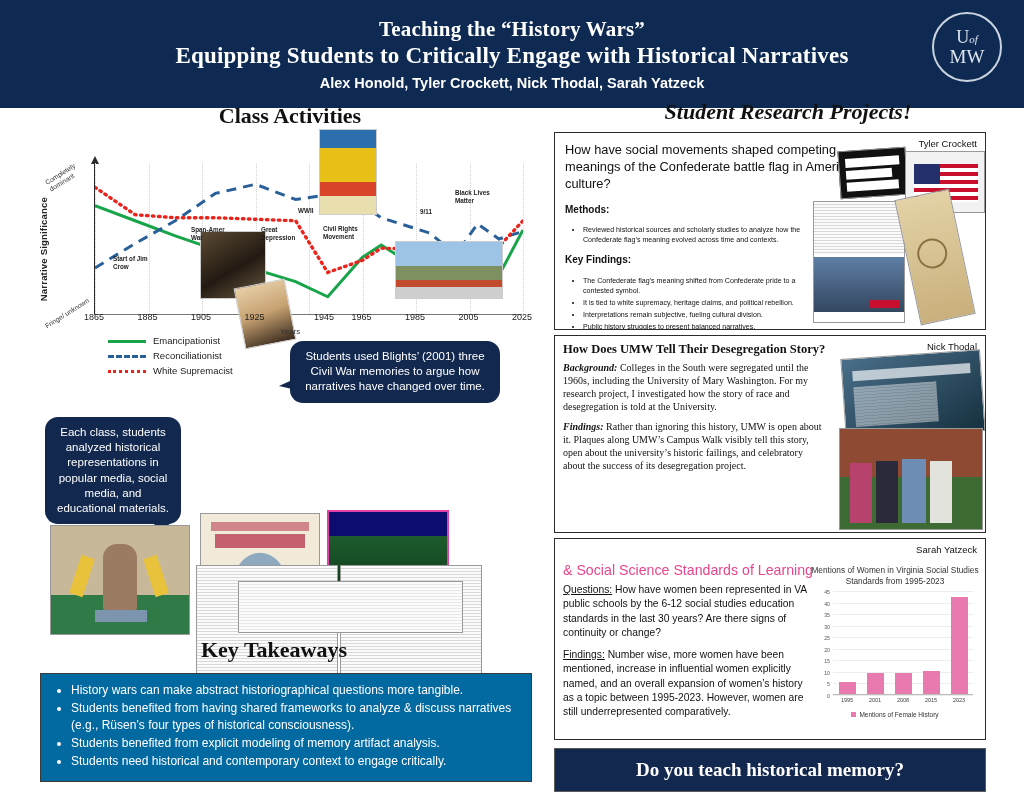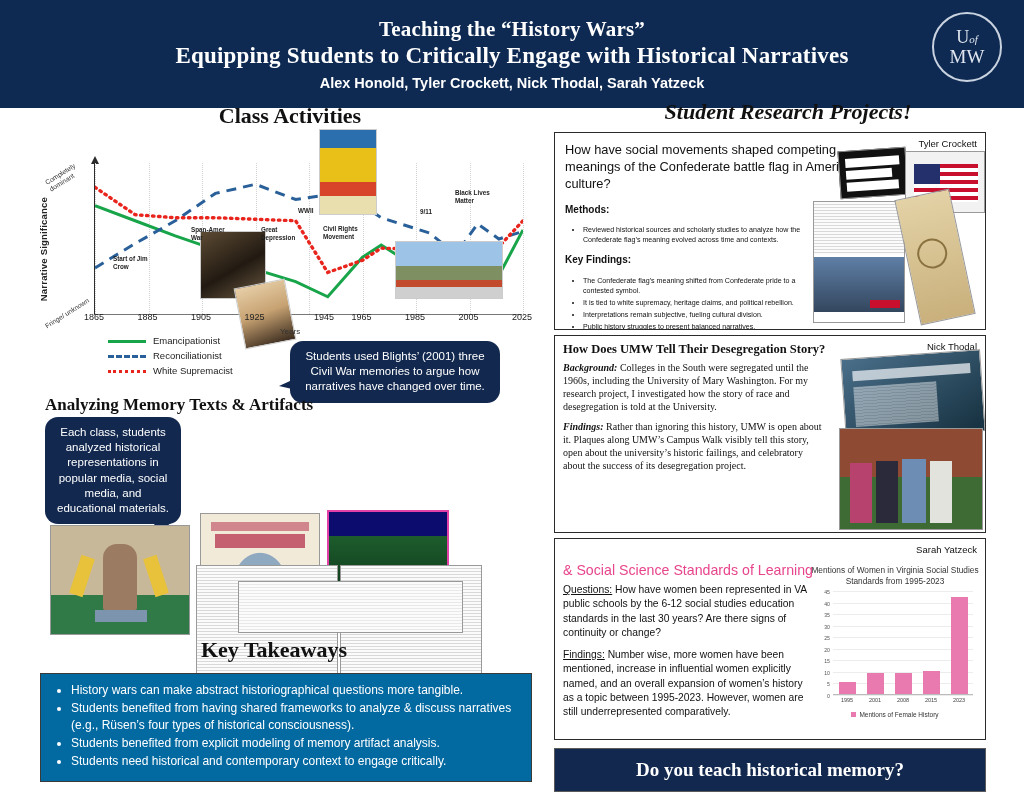--- a/index.html
+++ b/index.html
@@ -277,21 +277,20 @@
     <div class="legend-row">
       <span class="legend-key">
           <span class="k-dot"></span>
         </span>
       <span>White Supremacist</span>
     </div>
   </div>
 
   <div class="callout" id="callout1">Students used Blights’ (2001) three Civil War memories to argue how narratives have changed over time.</div>
 
-  <div class="sub-title" id="memTitle">Analyzing Memory Texts &amp; Artifacts</div>
 
   <div class="callout" id="callout2">Each class, students analyzed historical representations in popular media, social media, and educational materials.</div>
 
   <div class="art" style="left:50px;top:430px;width:140px;height:110px;
        background:linear-gradient(180deg,#c8b89a 0 64%,#2f7a46 64%);">
     <div style="position:absolute;left:52px;top:18px;width:34px;height:66px;background:#9c7b63;border-radius:14px 14px 2px 2px;"></div>
     <div style="position:absolute;left:44px;top:84px;width:52px;height:12px;background:#7c94ae;"></div>
     <div style="position:absolute;left:24px;top:30px;width:14px;height:40px;background:#e8c23a;transform:rotate(18deg);"></div>
     <div style="position:absolute;left:98px;top:30px;width:14px;height:40px;background:#e8c23a;transform:rotate(-18deg);"></div>
   </div>

